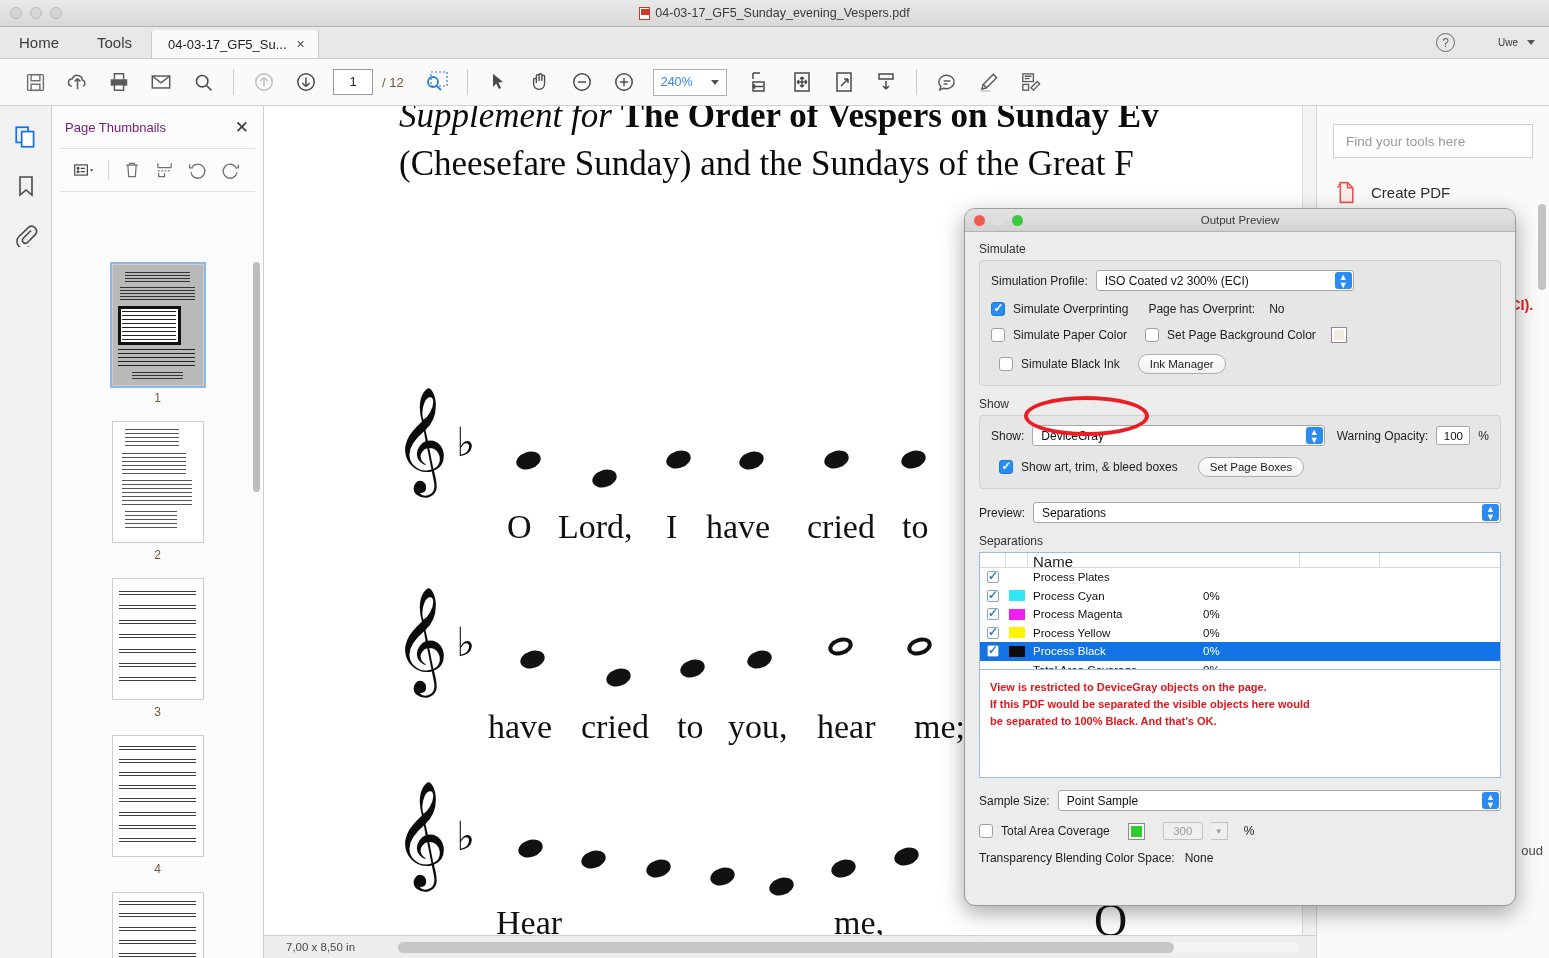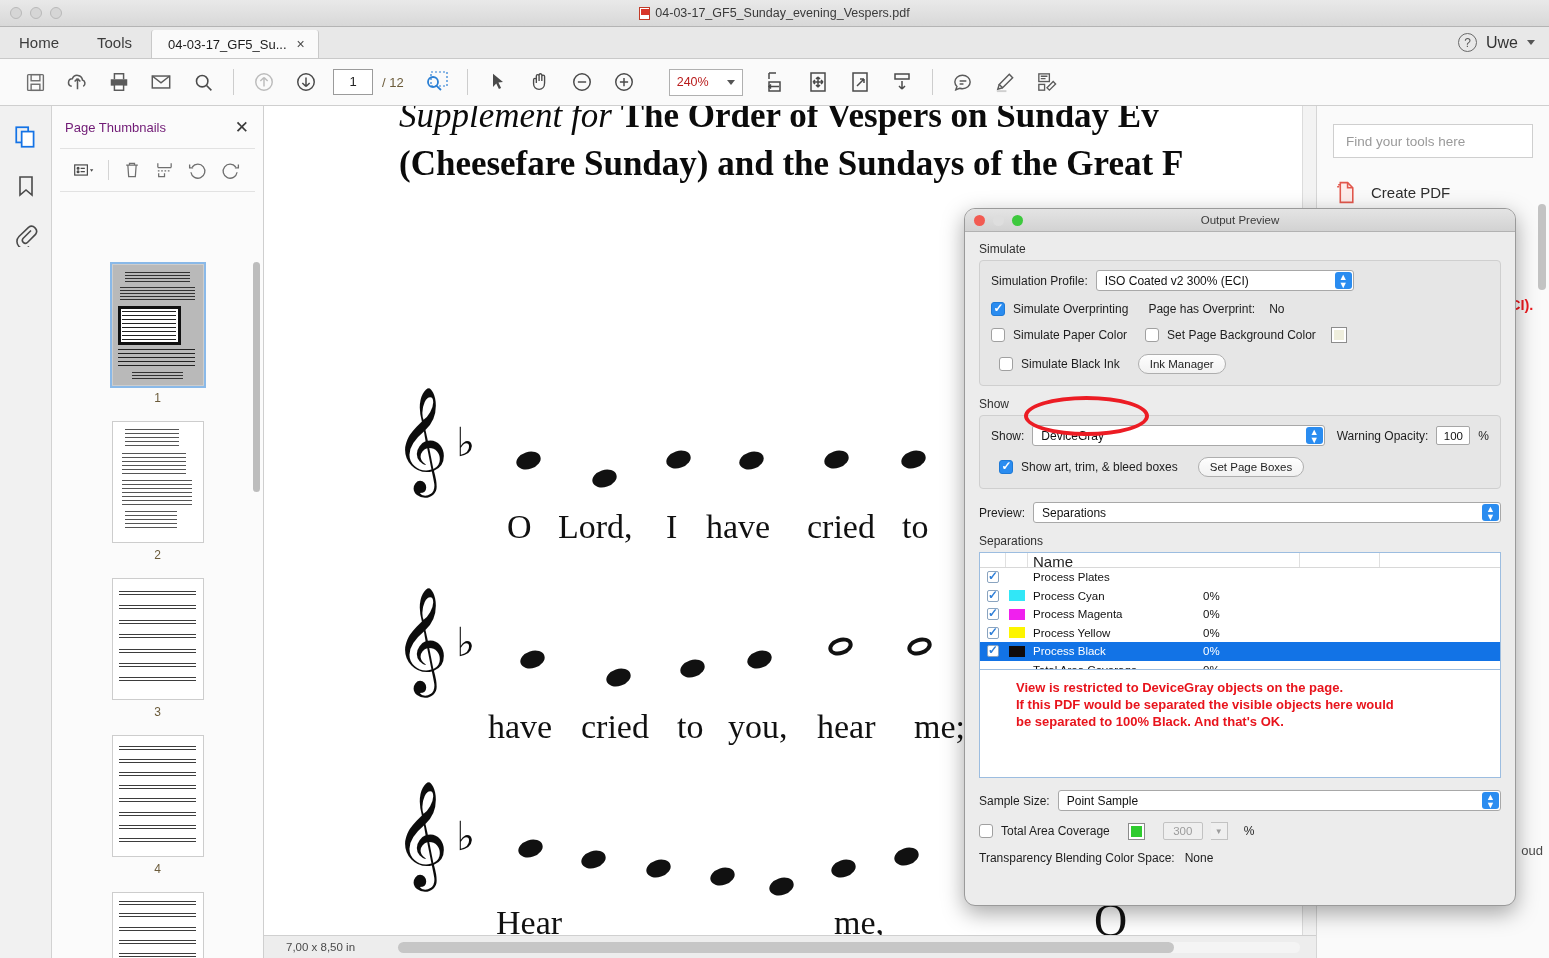--- a/index.html
+++ b/index.html
@@ -57,21 +57,21 @@
   .tab-close { font-size: 14px; color: #4a4a4a; line-height: 1; }
   .menu-right {
     margin-left: auto; display: flex; align-items: center; gap: 9px;
     padding-right: 14px;
   }
   .help-circle {
     width: 19px; height: 19px; border-radius: 50%;
     border: 1.4px solid #6a6a6a; color: #5a5a5a;
     font-size: 12px; display: flex; align-items: center; justify-content: center;
   }
-  .user-name { font-size: 16px; color: #333; }
+  .user-name { font-size: 10px; color: #333; margin-left: 34px; }
   .caret-small {
     width: 0; height: 0; border-left: 4px solid transparent;
     border-right: 4px solid transparent; border-top: 5px solid #555;
   }
 
   
   .toolbar {
     position: absolute; left: 0; top: 59px; width: 1549px; height: 47px;
     background: #fafafa; border-bottom: 1px solid #cfcfcf;
     display: flex; align-items: center; padding-left: 14px; gap: 0;
@@ -81,21 +81,21 @@
   .tb-sep { width: 1px; height: 26px; background: #cdcdcd; margin: 0 9px; }
   .page-field {
     width: 40px; height: 26px; border: 1px solid #9b9b9b; background: #fff;
     font-size: 13px; text-align: center; color: #222; line-height: 24px;
     margin-left: 6px;
   }
   .page-total { font-size: 13px; color: #6b5b3a; margin-left: 9px; }
   .zoom-field {
     width: 74px; height: 27px; border: 1px solid #b0b0b0; background: #fff;
     display: flex; align-items: center; justify-content: space-between;
-    padding: 0 7px; margin-left: 24px; font-size: 12.5px; color: #b91c1c;
+    padding: 0 7px; margin-left: 8px; font-size: 12.5px; color: #3b82f6;
   }
 
   
   .rail {
     position: absolute; left: 0; top: 106px; width: 52px; bottom: 0;
     background: #f1f1f1; border-right: 1px solid #d2d2d2;
     display: flex; flex-direction: column; align-items: center; padding-top: 14px; gap: 15px;
   }
   .rail-btn { width: 34px; height: 34px; display: flex; align-items: center; justify-content: center; }
 
@@ -144,21 +144,21 @@
     position: absolute; left: 0; top: 0; width: 1045px; height: 830px; background: #fff;
   }
   .doc-h1 {
     position: absolute; left: 135px; top: -10px; white-space: nowrap;
     font-family: "Liberation Serif", serif; font-size: 35px; color: #0b0b0b;
   }
   .doc-h1 em { font-style: italic; font-weight: normal; }
   .doc-h1 b { font-weight: bold; }
   .doc-h2 {
     position: absolute; left: 135px; top: 38px; white-space: nowrap;
-    font-family: "Liberation Serif", serif; font-size: 35px; font-weight: bold; color: #0b0b0b;
+    font-family: "Liberation Serif", serif; font-size: 35px; font-weight: normal; color: #0b0b0b;
   }
   .psalm {
     position: absolute; left: 136px; top: 226px; white-space: nowrap;
     font-family: "Liberation Serif", serif; font-size: 32px; color: #111;
   }
   .psalm b { font-weight: bold; }
   .psalm i { font-style: italic; }
   .system { position: absolute; left: 130px; width: 800px; height: 170px; }
   .clef {
     position: absolute; left: 0; top: 0; font-family: "DejaVu Sans", sans-serif;
@@ -315,21 +315,21 @@
   .mini-chk:after {
     content: "✓"; position: absolute; left: 0px; top: -3px;
     color: #2f7fd8; font-size: 12px; font-weight: bold;
   }
   .sw { width: 16px; height: 11px; display: inline-block; }
   .note-box {
     border: 1px solid #9cbde0; border-top: none; background: #fff;
     height: 108px; padding: 9px 10px 0 10px;
   }
   .note-line {
-    font-size: 13px; font-weight: bold; color: #e8141c; line-height: 17px; margin-left: 26px;
+    font-size: 11px; font-weight: bold; color: #e8141c; line-height: 17px;
   }
   .kv { font-size: 12px; color: #1d1d1d; margin-bottom: 10px; }
   .kv b { font-weight: normal; }
   .green-sw {
     width: 17px; height: 17px; background: #2ecb2e;
     border: 1px solid #8b8b8b; box-shadow: inset 0 0 0 2px #fff;
   }
   .dis-field {
     width: 40px; height: 18px; border: 1px solid #c2c2c2; background: #efefef;
     font-size: 11.5px; color: #9c9c9c; display: flex; align-items: center;

